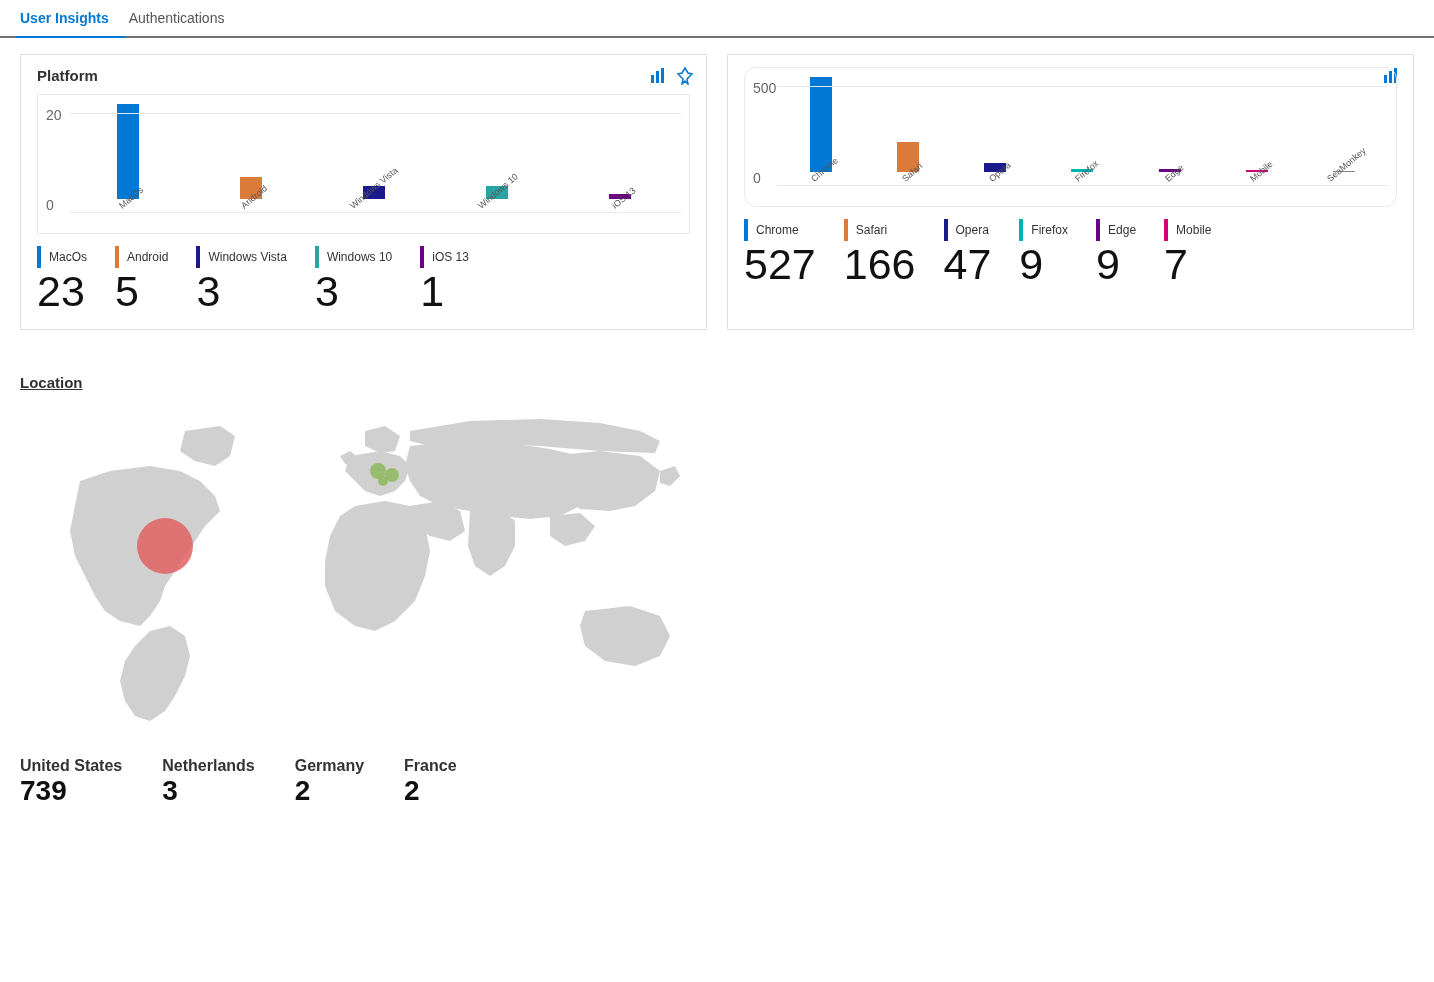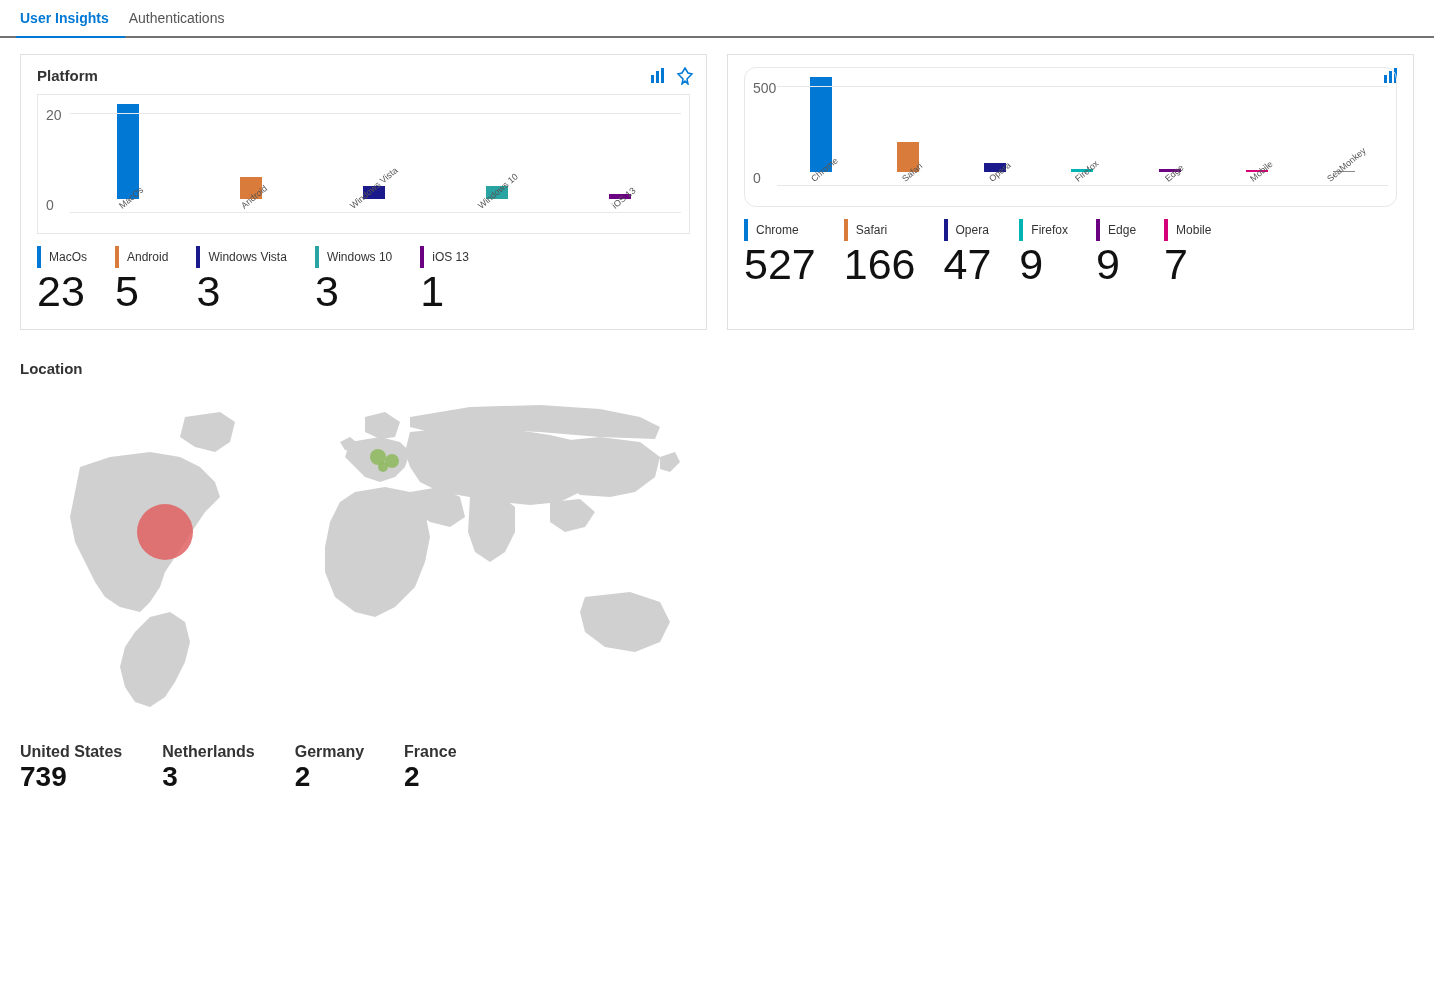--- a/index.html
+++ b/index.html
@@ -7,39 +7,39 @@
 
     
     .tabs { display: flex; align-items: flex-end; border-bottom: 2px solid #737373; padding: 0 16px; }
     .tab { padding: 10px 16px 10px 4px; cursor: pointer; font-size: 14px; color: #555; }
     .tab.active { color: #0078d4; border-bottom: 2px solid #0078d4; margin-bottom: -2px; font-weight: 600; }
 
     
     .main { padding: 16px 20px; }
 
     
-    .top-row { display: flex; gap: 20px; margin-bottom: 30px; }
+    .top-row { display: flex; gap: 20px; margin-bottom: 44px; }
     .panel { flex: 1; border: 1px solid #e0e0e0; padding: 12px 16px 16px; position: relative; }
     .panel-title { font-size: 15px; font-weight: 700; margin-bottom: 10px; }
     .panel-icons { position: absolute; top: 12px; right: 12px; display: flex; gap: 8px; color: #0078d4; font-size: 16px; cursor: pointer; }
 
     
     .chart-area { border: 1px solid #e8e8e8; padding: 8px 8px 0; margin-bottom: 12px; height: 160px; position: relative; display: flex; align-items: flex-end; }
     .y-label { position: absolute; left: 0; font-size: 14px; color: #666; }
     .y-label-top { top: 4px; }
     .y-label-zero { bottom: 20px; }
 
     
     .stats-row { display: flex; gap: 0; flex-wrap: wrap; }
     .stat-item { display: flex; flex-direction: column; margin-right: 28px; }
     .stat-label { font-size: 12px; color: #333; font-weight: 500; margin-bottom: 2px; display: flex; align-items: center; gap: 4px; }
     .stat-value { font-size: 43px; font-weight: 300; color: #111; line-height: 1; }
 
     
-    .location-title { font-size: 15px; font-weight: 700; margin-bottom: 10px; }
+    .location-title { font-size: 15px; font-weight: 700; margin-bottom: 10px; text-decoration: underline; }
     .map-container { width: 100%; max-width: 750px; height: 340px; position: relative; background: #fff; margin-bottom: 16px; }
 
     
     .country-stats { display: flex; gap: 40px; }
     .country-item { display: flex; flex-direction: column; }
     .country-name { font-size: 16px; color: #333; font-weight: 600; }
     .country-value { font-size: 28px; font-weight: 700; color: #111; }
 
     
     .world-map { width: 100%; height: 100%; }

